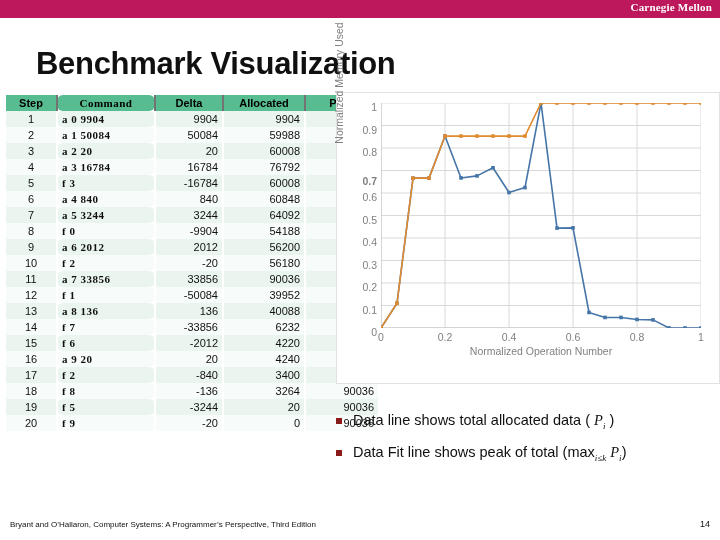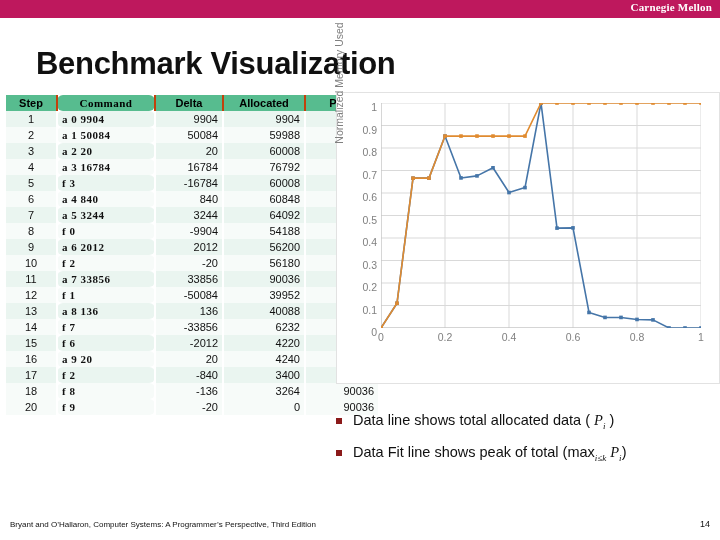--- a/index.html
+++ b/index.html
@@ -22,21 +22,21 @@
     position:absolute;left:36px;top:46px;
     font-size:31px;font-weight:bold;color:#101010;
     letter-spacing:-0.3px;white-space:nowrap;
   }
   
   .table-wrap{position:absolute;left:6px;top:95px;width:330px;}
   table.bench{border-collapse:collapse;width:330px;
     font-size:11px;color:#111;table-layout:fixed;}
   table.bench th{
     background:#57bc8f;color:#000;font-weight:bold;font-size:11px;
-    padding:1px 4px;border-right:2px solid #c2410c;text-align:center;
+    padding:1px 4px;border-right:2px solid #737373;text-align:center;
     height:14px;line-height:13px;
   }
   table.bench th:last-child{border-right:none;}
   table.bench td{
     padding:0px 4px;height:16px;line-height:16px;
     border-right:2px solid #ffffff;font-size:11px;
   }
   table.bench td:last-child{border-right:none;}
   table.bench tr.odd td{background:#eaf5f0;}
   table.bench tr.even td{background:#f7fbf9;}
@@ -244,20 +244,27 @@
           <td class="c-alloc c-num">3400</td>
           <td class="c-peak c-num">90036</td>
         </tr>
         <tr class="even">
           <td class="c-step">18</td>
           <td class="c-cmd">f 8</td>
           <td class="c-delta c-num">-136</td>
           <td class="c-alloc c-num">3264</td>
           <td class="c-peak c-num">90036</td>
         </tr>
+        <tr class="odd">
+          <td class="c-step">19</td>
+          <td class="c-cmd">f 5</td>
+          <td class="c-delta c-num">-3244</td>
+          <td class="c-alloc c-num">20</td>
+          <td class="c-peak c-num">90036</td>
+        </tr>
         <tr class="even">
           <td class="c-step">20</td>
           <td class="c-cmd">f 9</td>
           <td class="c-delta c-num">-20</td>
           <td class="c-alloc c-num">0</td>
           <td class="c-peak c-num">90036</td>
         </tr>
       </tbody>
   </table>
 </div>
@@ -265,21 +272,21 @@
 <div class="chart-box">
   <div class="ytitle">Normalized Memory Used</div>
   <div class="ylabels" id="y-labels">
       <span style="top: 230px;">0</span>
       <span style="top: 207.5px;">0.1</span>
       <span style="top: 185px;">0.2</span>
       <span style="top: 162.5px;">0.3</span>
       <span style="top: 140px;">0.4</span>
       <span style="top: 117.5px;">0.5</span>
       <span style="top: 95px;">0.6</span>
-      <span style="top: 73px;">0.7</span>
+      <span style="top: 79px; font-weight: bold;">0.7</span>
       <span style="top: 50px;">0.8</span>
       <span style="top: 27.5px;">0.9</span>
       <span style="top: 5px;">1</span>
     </div>
   <div class="plot">
     <svg id="plot-svg" width="320" height="225" viewBox="0 0 320 225">
         <line x1="0" y1="225" x2="320" y2="225" stroke="#d9d9d9" stroke-width="1"></line>
         <line x1="0" y1="202.5" x2="320" y2="202.5" stroke="#d9d9d9" stroke-width="1"></line>
         <line x1="0" y1="180" x2="320" y2="180" stroke="#d9d9d9" stroke-width="1"></line>
         <line x1="0" y1="157.5" x2="320" y2="157.5" stroke="#d9d9d9" stroke-width="1"></line>
@@ -345,20 +352,21 @@
       </svg>
   </div>
   <div class="xlabels" id="x-labels">
       <span style="left: 5px;">0</span>
       <span style="left: 69px;">0.2</span>
       <span style="left: 133px;">0.4</span>
       <span style="left: 197px;">0.6</span>
       <span style="left: 261px;">0.8</span>
       <span style="left: 325px;">1</span>
     </div>
+  <div class="xtitle">Normalized Operation Number</div>
 </div>
 
 <div class="bullets">
   <div class="bullet">
     <span class="bsq"></span>
     <span class="btext">
       <span>Data line shows total allocated data (</span>
       <i>P</i><sub>i</sub>
       <span>)</span>
     </span>

